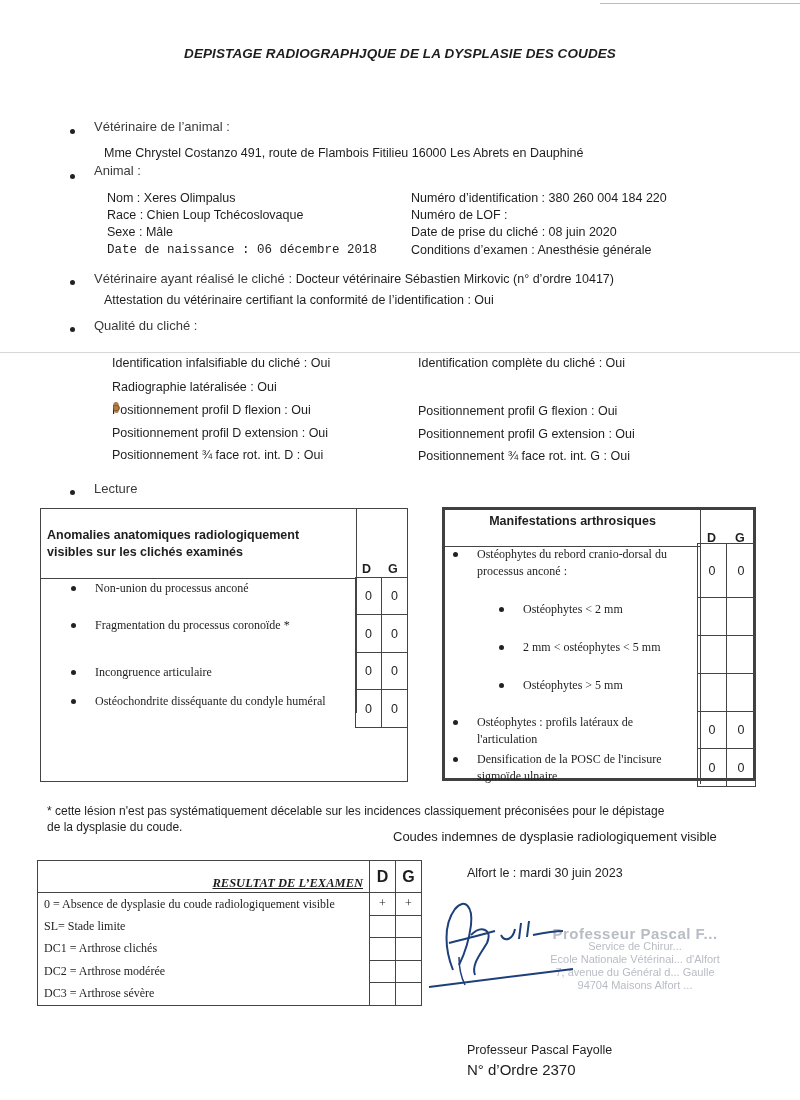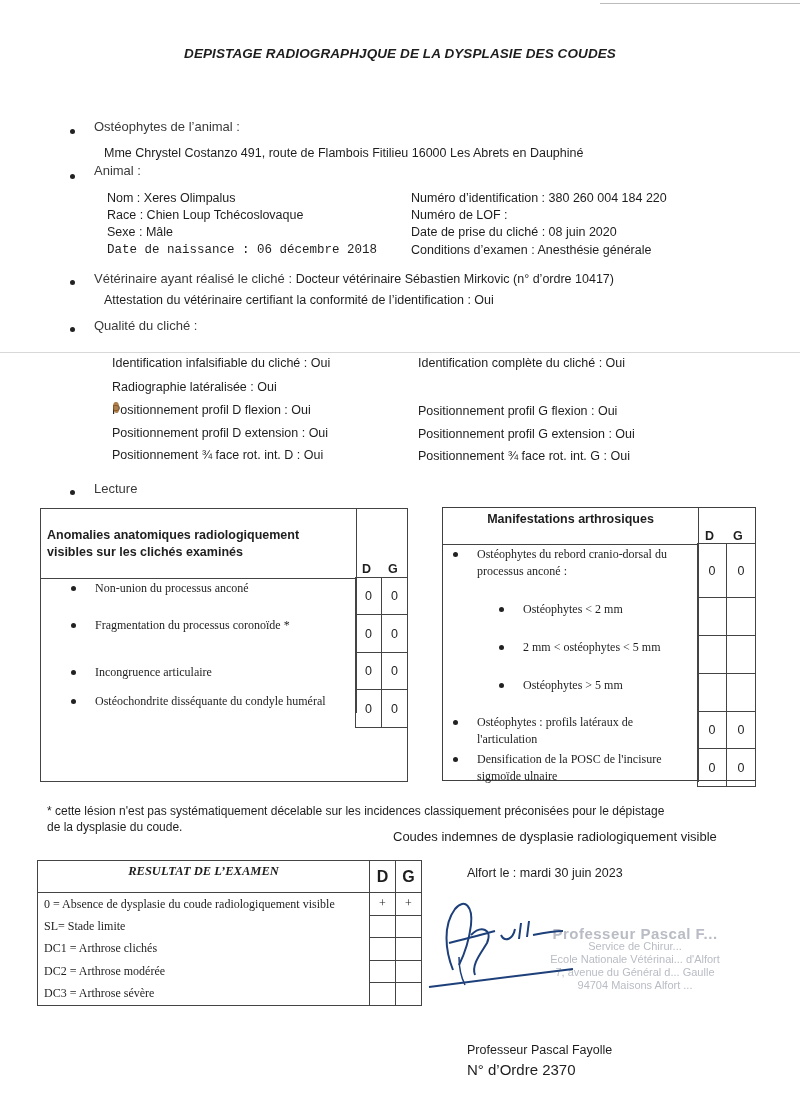--- a/index.html
+++ b/index.html
@@ -18,47 +18,47 @@
   .tbl-left .hdr-title { position: absolute; left: 6px; top: 18px; font-weight: bold; font-size: 12.5px; line-height: 17px; white-space: normal; width: 300px; }
   .dg-head { position: absolute; font-weight: bold; font-size: 12.5px; }
 
   .cells { position: absolute; border-collapse: collapse; }
   .cells td { border: 1px solid #444; text-align: center; font-size: 12.5px; padding: 0; }
 
   .row-item { position: absolute; font-size: 12px; line-height: 17px; font-family: Liberation Serif, serif; }
   .row-item .dot { position: absolute; left: -24px; top: 6px; width: 5px; height: 5px; border-radius: 50%; background: #222; }
 
   
-  .tbl-right { position: absolute; left: 442px; top: 507px; width: 314px; height: 274px; border: 1px solid #404040; }
+  .tbl-right { position: absolute; left: 442px; top: 507px; width: 314px; height: 274px; border: 3px solid #404040; }
   .tbl-right .hdr-sep { position: absolute; left: 0; top: 36px; width: 255px; border-top: 1px solid #444; }
   .tbl-right .col-sep { position: absolute; left: 255px; top: 0; height: 274px; border-left: 1px solid #444; }
   .tbl-right .hdr-title { position: absolute; left: 0; width: 255px; top: 4px; text-align: center; font-weight: bold; font-size: 12.5px; }
 
   
   .tbl-result { position: absolute; left: 37px; top: 860px; width: 385px; border-collapse: collapse; font-family: "Liberation Serif", "DejaVu Serif", serif; }
   .tbl-result td { border: 1px solid #444; font-size: 12px; padding: 0 6px; height: 22.5px; }
   .tbl-result .hdr td { height: 32px; }
-  .tbl-result .hdr .h-title { text-align: center; font-weight: bold; font-style: italic; font-size: 12.5px; vertical-align: top; padding-top: 3px; }
+  .tbl-result .hdr .h-title { text-align: right; font-weight: bold; font-style: italic; font-size: 12.5px; vertical-align: top; padding-top: 15px; text-decoration: underline; }
   .tbl-result .dgc { width: 26px; text-align: center; padding: 0; }
   .tbl-result .hdr .dgc { font-family: "Liberation Sans", sans-serif; font-weight: bold; font-size: 16px; }
   .tbl-result td.lbl { border-top: none; border-bottom: none; }
 
   .stamp { position: absolute; color: #b9bcc4; font-family: Liberation Sans, sans-serif; text-align: center; line-height: 13px; }
   .scan-line { position: absolute; height: 1px; background: #c8c8c8; }
 </style>
 </head>
 <body>
 
 <div class="scan-line" style="left:0; top:352px; width:800px; background:#d8d8d8;"></div>
 <div class="scan-line" style="left:600px; top:3px; width:200px; background:#bbb;"></div>
 
 <div class="abs title">DEPISTAGE RADIOGRAPHJQUE DE LA DYSPLASIE DES COUDES</div>
 
 <span class="bullet-dot" style="left:70px; top:129px;"></span>
-<div class="abs sec-label" style="left:94px; top:119px;">Ostéophytes de l’animal :</div>
+<div class="abs sec-label" style="left:94px; top:119px;">Vétérinaire de l’animal :</div>
 <div class="abs txt" style="left:104px; top:146px;">Mme Chrystel Costanzo 491, route de Flambois  Fitilieu 16000 Les Abrets en Dauphiné</div>
 
 <span class="bullet-dot" style="left:70px; top:174px;"></span>
 <div class="abs sec-label" style="left:94px; top:163px;">Animal :</div>
 <div class="abs txt" style="left:107px; top:191px;">Nom : Xeres Olimpalus</div>
 <div class="abs txt" style="left:107px; top:208px;">Race : Chien Loup Tchécoslovaque</div>
 <div class="abs txt" style="left:107px; top:225px;">Sexe : Mâle</div>
 <div class="abs txt" style="left:107px; top:243px;font-family:Liberation Mono, monospace;">Date de naissance : 06 décembre 2018</div>
 <div class="abs txt" style="left:411px; top:191px;">Numéro d’identification : 380 260 004 184 220</div>
 <div class="abs txt" style="left:411px; top:208px;">Numéro de LOF :</div>

